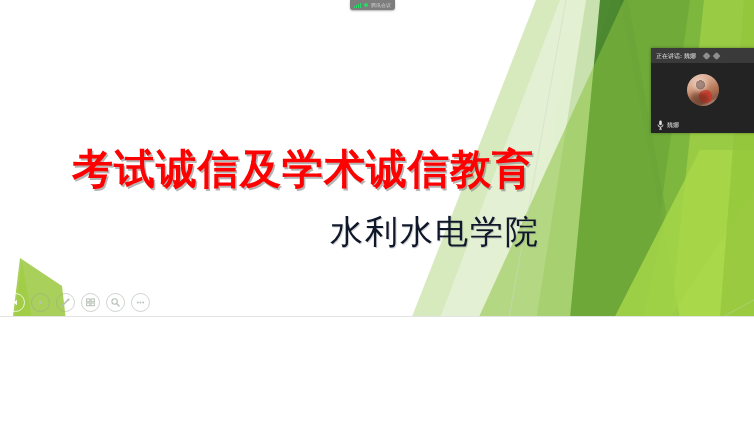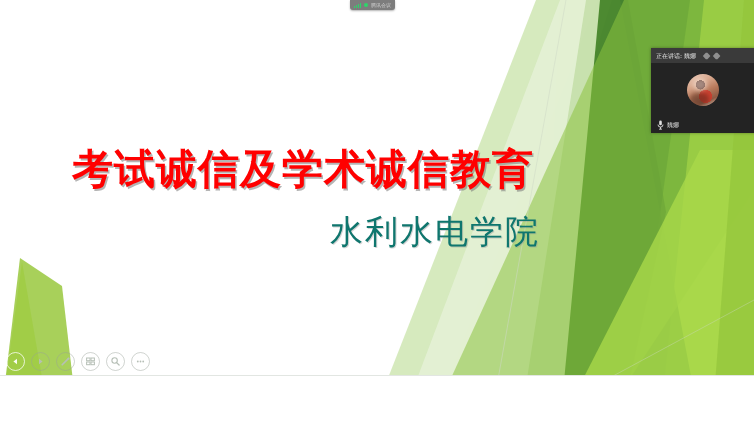--- a/index.html
+++ b/index.html
@@ -7,21 +7,21 @@
     padding: 0;
     background: #ffffff;
   }
   body {
     font-family: "Liberation Sans", sans-serif;
   }
 
   #screen {
     position: relative;
     width: 754px;
-    height: 376px;
+    height: 317px;
     overflow: hidden;
     background: #ffffff;
   }
 
   
   .slide-bg {
     position: absolute;
     inset: 0;
     background: #ffffff;
   }
@@ -48,21 +48,21 @@
     text-shadow: 1.5px 1.5px 0 rgba(120,120,120,0.55);
   }
   .slide-subtitle {
     position: absolute;
     left: 330px;
     top: 210px;
     width: 300px;
     font-family: "DejaVu Serif", "Liberation Serif", serif;
     font-size: 33px;
     font-weight: normal;
-    color: #0f766e;
+    color: #0f172a;
     letter-spacing: 2px;
     white-space: nowrap;
     text-shadow: 1px 1px 0 rgba(150,150,150,0.40);
   }
 
   
   .show-toolbar {
     position: absolute;
     left: 6px;
     bottom: 5px;

